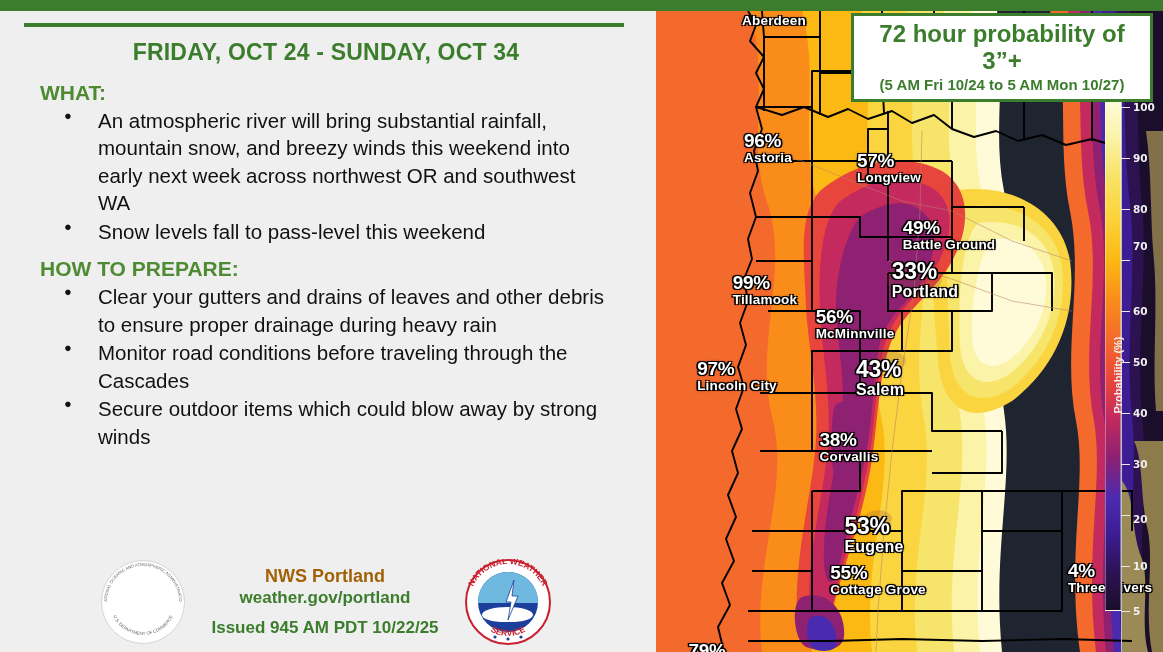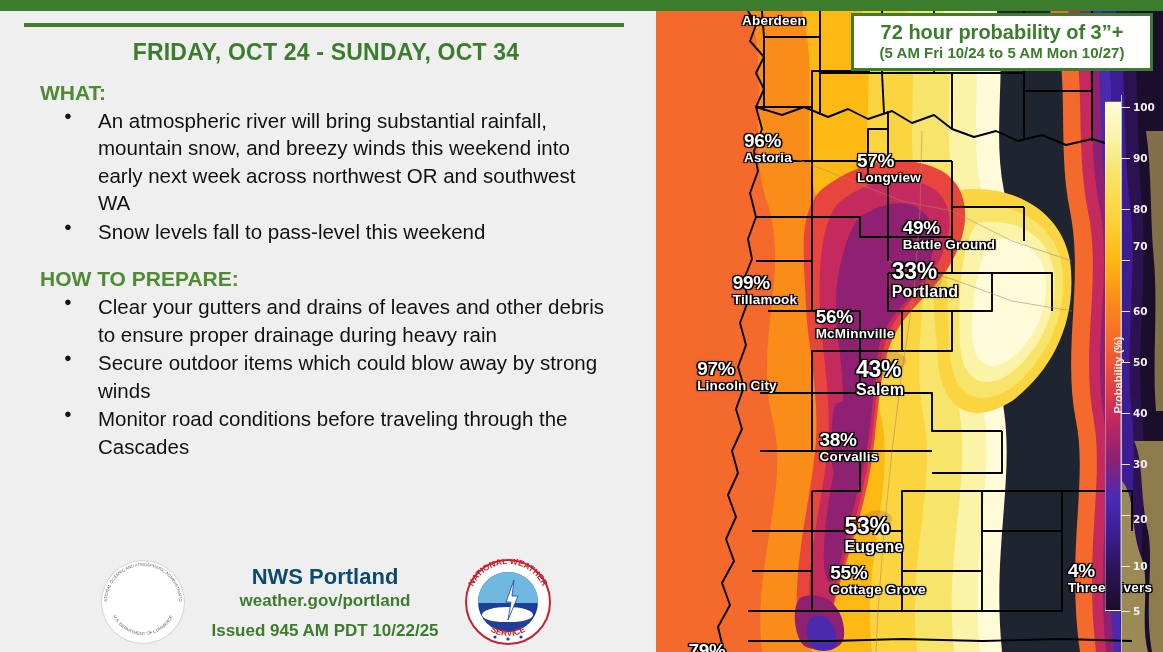--- a/index.html
+++ b/index.html
@@ -65,21 +65,21 @@
     width:56px; height:26px;
   }
   .noaa-word {
     position:absolute; top:27%; left:50%; transform:translateX(-50%);
     color:#fff; font-size:11px; font-weight:bold; letter-spacing:0.5px;
   }
   .noaa-arc {
     position:absolute; inset:0; font-size:4.4px; color:#555;
   }
   .nws-text { text-align:center; }
-  .nws-title { color:#0c4a6e; font-weight:bold; font-size:22px; }
+  .nws-title { color:#a16207; font-weight:bold; font-size:18px; }
   .nws-url   { color:#3b7d2c; font-weight:bold; font-size:17px; margin-top:1px; }
   .nws-issued{ color:#3b7d2c; font-weight:bold; font-size:17px; margin-top:10px; }
   .nws-logo { width:86px; height:86px; position:relative; }
   .nws-outer {
     position:absolute; inset:0; border-radius:50%; background:#fff;
     border:2px solid #c9202f;
   }
   .nws-mid {
     position:absolute; inset:13px; border-radius:50%;
     background:#1b3f9b; overflow:hidden;
@@ -108,21 +108,21 @@
   }
   .map-canvas { position:absolute; inset:0; }
   .map-canvas svg { display:block; }
 
   
   .map-title {
     position:absolute; top:2px; right:10px; width:302px;
     background:#ffffff; border:3px solid #3b7d2c; z-index:35;
     padding:5px 6px 6px 6px; text-align:center;
   }
-  .map-title .l1 { color:#3b7d2c; font-weight:bold; font-size:20px; line-height:1.12; }
+  .map-title .l1 { color:#3b7d2c; font-weight:bold; font-size:24px; line-height:1.12; }
   .map-title .l2 { color:#3b7d2c; font-weight:bold; font-size:15px; line-height:1.15; margin-top:1px; }
 
   
   .city {
     position:absolute; text-align:left; color:#ffffff; z-index:25;
     text-shadow:
       -1.4px -1.4px 0 #000, 1.4px -1.4px 0 #000,
       -1.4px 1.4px 0 #000, 1.4px 1.4px 0 #000,
       0 0 3px #000;
     font-weight:bold; line-height:1.0; white-space:nowrap;
@@ -170,25 +170,25 @@
 
     <div class="rule"></div>
     <div class="subhead">FRIDAY, OCT 24 - SUNDAY, OCT 34</div>
 
     <div class="sect-title">WHAT:</div>
     <ul class="bullets">
       <li>An atmospheric river will bring substantial rainfall, mountain snow, and breezy winds this weekend into early next week across northwest OR and southwest WA</li>
       <li>Snow levels fall to pass-level this weekend</li>
     </ul>
 
-    <div class="sect-title" style="margin-top:22px;">HOW TO PREPARE:</div>
+    <div class="sect-title" style="margin-top:12px;">HOW TO PREPARE:</div>
     <ul class="bullets">
       <li>Clear your gutters and drains of leaves and other debris to ensure proper drainage during heavy rain</li>
+      <li>Monitor road conditions before traveling through the Cascades</li>
       <li>Secure outdoor items which could blow away by strong winds</li>
-      <li>Monitor road conditions before traveling through the Cascades</li>
     </ul>
 
     <div class="footer">
 
       <div class="noaa-logo">
         <div class="noaa-ring"></div>
         <svg class="noaa-arc" viewBox="0 0 84 84">
           <defs>
             <path id="arcTop" d="M 6 42 A 36 36 0 0 1 78 42"></path>
             <path id="arcBot" d="M 9 42 A 33 33 0 0 0 75 42"></path>

